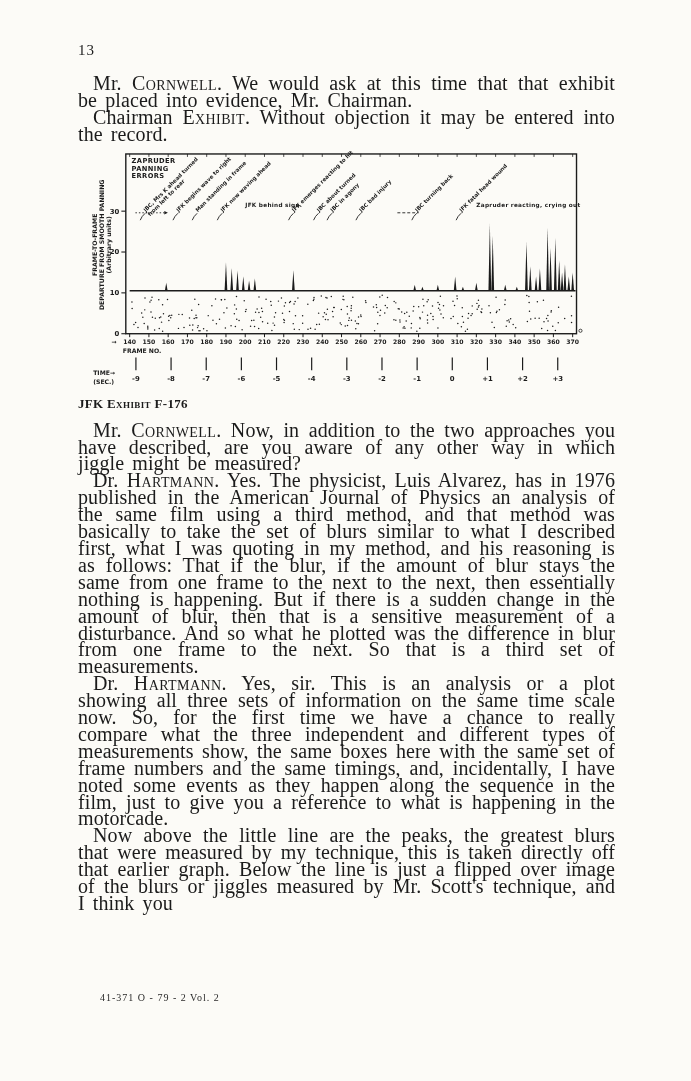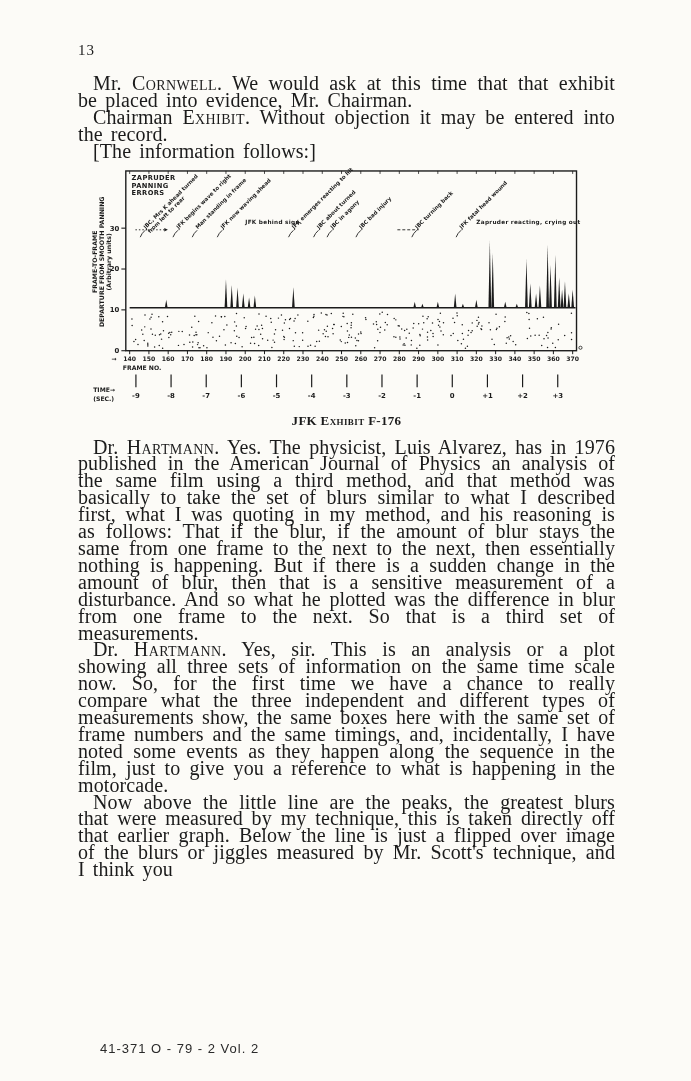--- a/index.html
+++ b/index.html
@@ -19,27 +19,27 @@
     line-height:16.9px;
     text-align:justify;
     text-indent:15px;
     word-spacing:3px;
     letter-spacing:0.1px;
   }
   .sc{font-variant:small-caps;letter-spacing:0.4px;}
   .figure{margin:7px 0 2px 12px;width:524px;}
   .chart-svg{display:block;}
   .caption{
-    text-align:center;font-size:13px;font-weight:bold;
+    font-size:13px;font-weight:bold;
     margin:4px 0 10px 0;letter-spacing:0.3px;
   }
   .footer{
-    position:absolute;left:100px;top:1041px;
-    font-size:13px;letter-spacing:1px;color:#2a2a2a;
-    font-family:Liberation Sans, sans-serif;
+    position:absolute;left:100px;top:992px;
+    font-size:10px;letter-spacing:1px;color:#2a2a2a;
+    font-family:Liberation Serif, serif;
   }
   
   .frame{fill:none;stroke:#1b1b1b;stroke-width:1.4;}
   .ink{stroke:#1b1b1b;}
   .ax{font-family:"DejaVu Sans", sans-serif;font-size:6.2px;font-weight:bold;fill:#1b1b1b;}
   .ax7{font-family:"DejaVu Sans", sans-serif;font-size:7px;font-weight:bold;fill:#1b1b1b;}
   .ylab{font-family:"DejaVu Sans", sans-serif;font-size:6.3px;font-weight:bold;fill:#1b1b1b;}
   .ttl{font-family:"DejaVu Sans", sans-serif;font-size:6.8px;font-weight:bold;fill:#1b1b1b;letter-spacing:0.4px;}
   .ann{font-family:"DejaVu Sans", sans-serif;font-size:5.5px;font-weight:bold;fill:#1b1b1b;}
   .annb{font-family:"DejaVu Sans", sans-serif;font-size:5.8px;font-weight:bold;fill:#1b1b1b;letter-spacing:0.3px;}
@@ -47,21 +47,20 @@
 </head>
 <body>
 
 <div class="page">
   <div class="content">
     <div class="pageno">13</div>
 
     <div id="top-paras">
         <p class="para">Mr. <span class="sc">Cornwell</span>. We would ask at this time that that exhibit be placed into evidence, Mr. Chairman.</p>
         <p class="para">Chairman <span class="sc">Exhibit</span>. Without objection it may be entered into the record.</p>
-        <p class="para">[The information follows:]</p>
       </div>
 
     <div class="figure">
       <div id="chart">
           <svg class="chart-svg" width="524" height="242" viewBox="0 0 530 245" style="overflow:visible">
             <rect class="frame" x="36" y="4.015999999999991" width="456.3" height="181.984"></rect>
             <line class="ink" x1="39.9" y1="186" x2="39.9" y2="189.5" stroke-width="1"></line>
             <line class="ink" x1="39.9" y1="4" x2="39.9" y2="7" stroke-width="0.8"></line>
             <text class="ax" x="39.9" y="196.5" text-anchor="middle">140</text>
             <line class="ink" x1="59.4" y1="186" x2="59.4" y2="189.5" stroke-width="1"></line>
@@ -534,20 +533,21 @@
             <text class="ax7" x="473.28749999999997" y="234" text-anchor="middle">+3</text>
             <text class="ax" x="3" y="228">TIME→</text>
             <text class="ax" x="3" y="237">(SEC.)</text>
           </svg>
         </div>
     </div>
 
     <div class="caption"><span>JFK </span><span class="sc">Exhibit</span><span> F-176</span></div>
 
     <div id="bottom-paras">
+        <p class="para">Mr. <span class="sc">Cornwell</span>. Now, in addition to the two approaches you have described, are you aware of any other way in which jiggle might be measured?</p>
         <p class="para">Dr. <span class="sc">Hartmann</span>. Yes. The physicist, Luis Alvarez, has in 1976 published in the American Journal of Physics an analysis of the same film using a third method, and that method was basically to take the set of blurs similar to what I described first, what I was quoting in my method, and his reasoning is as follows: That if the blur, if the amount of blur stays the same from one frame to the next to the next, then essentially nothing is happening. But if there is a sudden change in the amount of blur, then that is a sensitive measurement of a disturbance. And so what he plotted was the difference in blur from one frame to the next. So that is a third set of measurements.</p>
         <p class="para">Dr. <span class="sc">Hartmann</span>. Yes, sir. This is an analysis or a plot showing all three sets of information on the same time scale now. So, for the first time we have a chance to really compare what the three independent and different types of measurements show, the same boxes here with the same set of frame numbers and the same timings, and, incidentally, I have noted some events as they happen along the sequence in the film, just to give you a reference to what is happening in the motorcade.</p>
         <p class="para">Now above the little line are the peaks, the greatest blurs that were measured by my technique, this is taken directly off that earlier graph. Below the line is just a flipped over image of the blurs or jiggles measured by Mr. Scott's technique, and I think you</p>
       </div>
   </div>
 
   <div class="footer">41-371 O - 79 - 2  Vol. 2</div>
 </div>
 
 </body></html>

